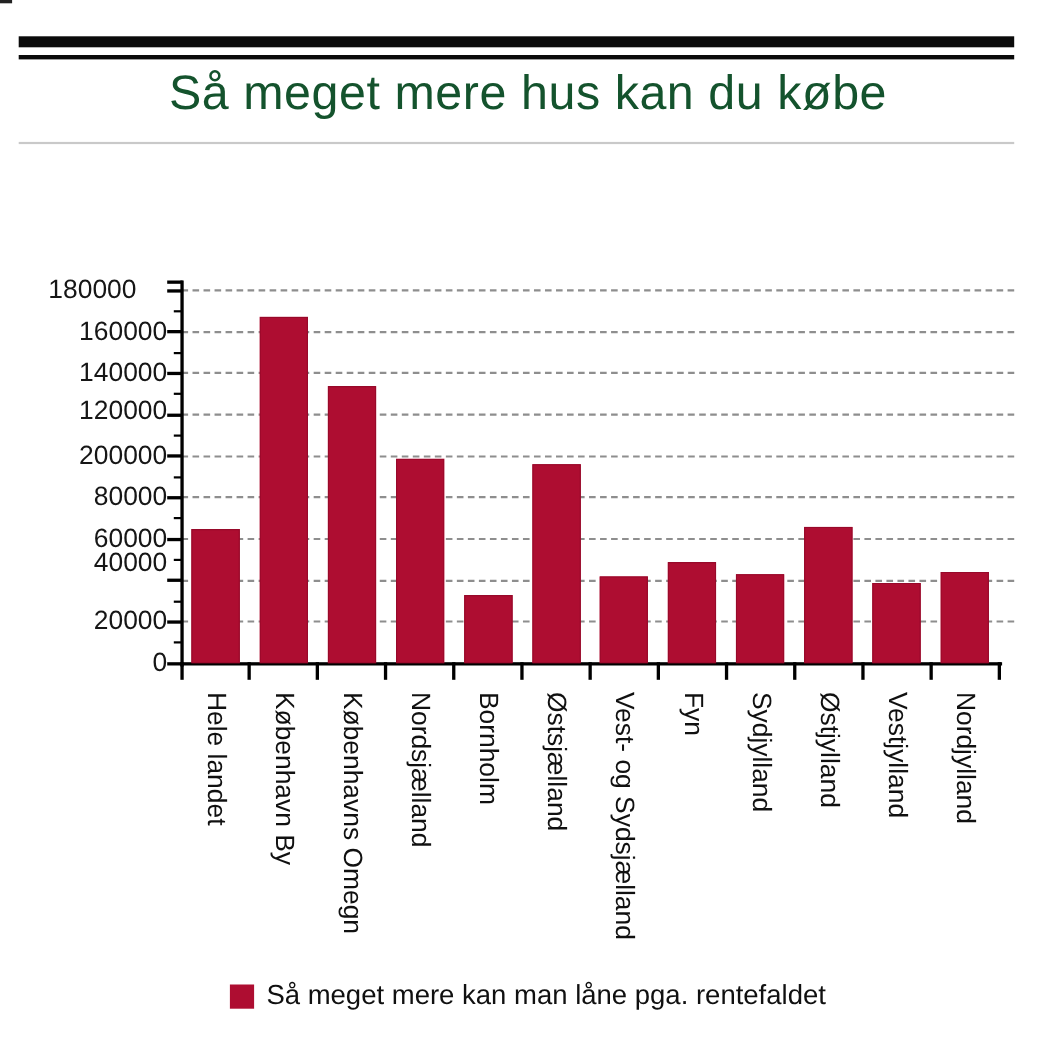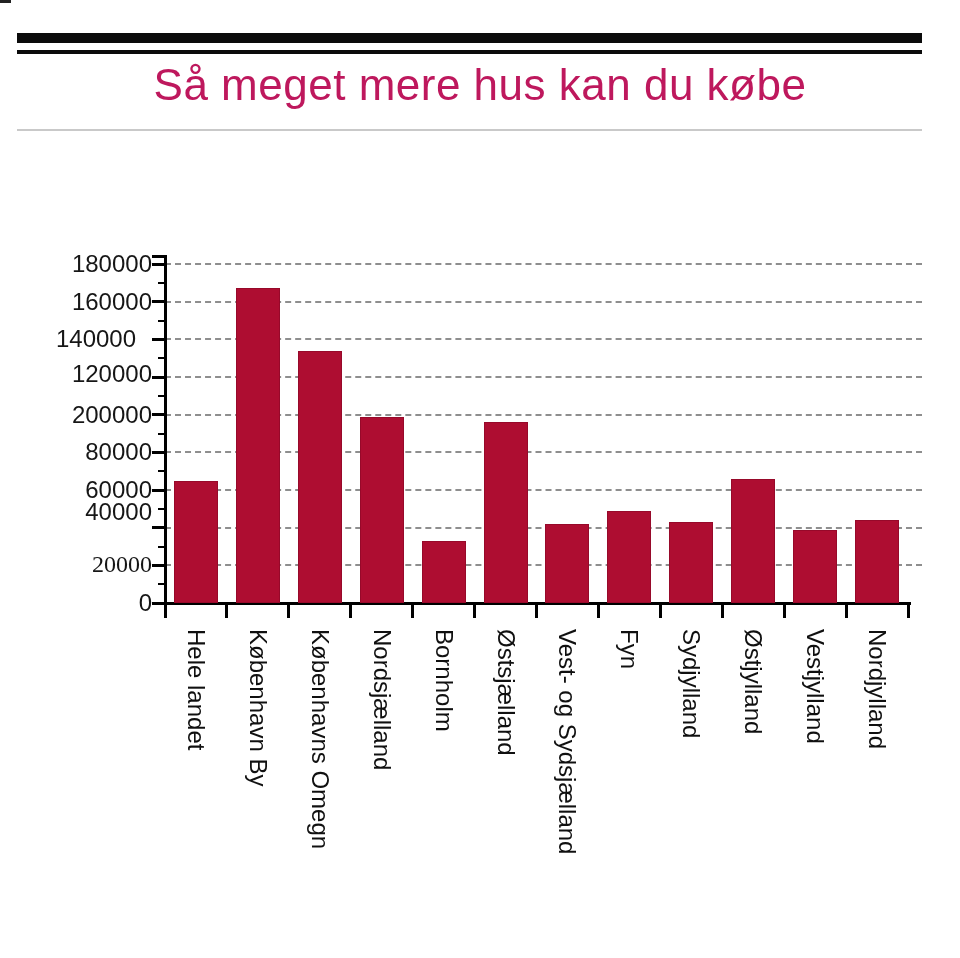--- a/index.html
+++ b/index.html
@@ -7,21 +7,21 @@
   .page {
     position:relative; width:960px; height:958px; background:#ffffff;
     font-family:"Liberation Sans","DejaVu Sans",sans-serif; color:#161616;
     overflow:hidden;
   }
   .corner-mark { position:absolute; left:0; top:0; width:11px; height:3px; background:#222222; }
   .rule-thick  { position:absolute; left:17px; top:33px; width:905px; height:10px; background:#0b0b0b; }
   .rule-thin   { position:absolute; left:17px; top:50px; width:905px; height:4px;  background:#0b0b0b; }
   .title {
     position:absolute; left:0; top:60px; width:960px; text-align:center;
-    font-size:44px; font-weight:400; letter-spacing:0.5px; color:#be185d;
+    font-size:44px; font-weight:400; letter-spacing:0.5px; color:#14532d;
   }
   .divider { position:absolute; left:17px; top:129px; width:905px; height:2px; background:#c9c9c9; }
   .subtitle {
     position:absolute; left:0; top:147px; width:960px; text-align:center;
     font-size:24px; line-height:33px; color:#101010;
   }
   .chart { position:absolute; left:0; top:0; width:960px; height:958px; }
   .gridline { position:absolute; height:0; border-top:2px dashed #8e8e8e; }
   .axis-seg, .tick { position:absolute; background:#000000; }
   .y-label { position:absolute; text-align:right; font-size:24px; color:#161616; }
@@ -59,37 +59,37 @@
       <div class="gridline" style="left: 165px; top: 489px; width: 757px; border-top-color: rgb(142, 142, 142);"></div>
       <div class="gridline" style="left: 165px; top: 451.333px; width: 757px; border-top-color: rgb(142, 142, 142);"></div>
       <div class="gridline" style="left: 165px; top: 413.667px; width: 757px; border-top-color: rgb(142, 142, 142);"></div>
       <div class="gridline" style="left: 165px; top: 376px; width: 757px; border-top-color: rgb(142, 142, 142);"></div>
       <div class="gridline" style="left: 165px; top: 338.333px; width: 757px; border-top-color: rgb(142, 142, 142);"></div>
       <div class="gridline" style="left: 165px; top: 300.667px; width: 757px; border-top-color: rgb(142, 142, 142);"></div>
       <div class="gridline" style="left: 165px; top: 263px; width: 757px; border-top-color: rgb(142, 142, 142);"></div>
       <div class="tick" style="left: 152px; top: 601.5px; width: 14px; height: 3px; background: rgb(0, 0, 0);"></div>
       <div class="y-label" style="left: 40px; top: 589px; width: 112px;">0</div>
       <div class="tick" style="left: 152px; top: 563.833px; width: 14px; height: 3px; background: rgb(0, 0, 0);"></div>
-      <div class="y-label" style="left: 40px; top: 551.333px; width: 112px; font-family: Liberation Serif, serif;">20000</div>
+      <div class="y-label" style="left: 40px; top: 551.333px; width: 112px;">20000</div>
       <div class="tick" style="left: 152px; top: 526.167px; width: 14px; height: 3px; background: rgb(0, 0, 0);"></div>
       <div class="y-label" style="left: 40px; top: 498px; width: 112px;">40000</div>
       <div class="tick" style="left: 152px; top: 488.5px; width: 14px; height: 3px; background: rgb(0, 0, 0);"></div>
       <div class="y-label" style="left: 40px; top: 476px; width: 112px;">60000</div>
       <div class="tick" style="left: 152px; top: 450.833px; width: 14px; height: 3px; background: rgb(0, 0, 0);"></div>
       <div class="y-label" style="left: 40px; top: 438.333px; width: 112px;">80000</div>
       <div class="tick" style="left: 152px; top: 413.167px; width: 14px; height: 3px; background: rgb(0, 0, 0);"></div>
       <div class="y-label" style="left: 40px; top: 400.667px; width: 112px;">200000</div>
       <div class="tick" style="left: 152px; top: 375.5px; width: 14px; height: 3px; background: rgb(0, 0, 0);"></div>
       <div class="y-label" style="left: 40px; top: 360px; width: 112px;">120000</div>
       <div class="tick" style="left: 152px; top: 337.833px; width: 14px; height: 3px; background: rgb(0, 0, 0);"></div>
-      <div class="y-label" style="left: 40px; top: 325.333px; width: 112px; text-align: center;">140000</div>
+      <div class="y-label" style="left: 40px; top: 325.333px; width: 112px;">140000</div>
       <div class="tick" style="left: 152px; top: 300.167px; width: 14px; height: 3px; background: rgb(0, 0, 0);"></div>
       <div class="y-label" style="left: 40px; top: 287.667px; width: 112px;">160000</div>
       <div class="tick" style="left: 152px; top: 262.5px; width: 14px; height: 3px; background: rgb(0, 0, 0);"></div>
-      <div class="y-label" style="left: 40px; top: 250px; width: 112px;">180000</div>
+      <div class="y-label" style="left: 28px; top: 250px; width: 112px; text-align: center;">180000</div>
       <div class="tick" style="left: 158px; top: 583.167px; width: 8px; height: 2px; background: rgb(0, 0, 0);"></div>
       <div class="tick" style="left: 158px; top: 545.5px; width: 8px; height: 2px; background: rgb(0, 0, 0);"></div>
       <div class="tick" style="left: 158px; top: 507.833px; width: 8px; height: 2px; background: rgb(0, 0, 0);"></div>
       <div class="tick" style="left: 158px; top: 470.167px; width: 8px; height: 2px; background: rgb(0, 0, 0);"></div>
       <div class="tick" style="left: 158px; top: 432.5px; width: 8px; height: 2px; background: rgb(0, 0, 0);"></div>
       <div class="tick" style="left: 158px; top: 394.833px; width: 8px; height: 2px; background: rgb(0, 0, 0);"></div>
       <div class="tick" style="left: 158px; top: 357.167px; width: 8px; height: 2px; background: rgb(0, 0, 0);"></div>
       <div class="tick" style="left: 158px; top: 319.5px; width: 8px; height: 2px; background: rgb(0, 0, 0);"></div>
       <div class="tick" style="left: 158px; top: 281.833px; width: 8px; height: 2px; background: rgb(0, 0, 0);"></div>
       <div class="tick" style="left: 152px; top: 255px; width: 14px; height: 3px; background: rgb(0, 0, 0);"></div>
@@ -127,13 +127,17 @@
       <div class="bar" style="left: 669.292px; top: 522.017px; width: 44px; height: 80.9833px; background: rgb(174, 13, 49); box-shadow: rgb(151, 9, 42) 0px 0px 0px 1px inset;"></div>
       <div class="cat-label" style="left: 676.292px; top: 629px;">Sydjylland</div>
       <div class="bar" style="left: 731.208px; top: 478.7px; width: 44px; height: 124.3px; background: rgb(174, 13, 49); box-shadow: rgb(151, 9, 42) 0px 0px 0px 1px inset;"></div>
       <div class="cat-label" style="left: 738.208px; top: 629px;">Østjylland</div>
       <div class="bar" style="left: 793.125px; top: 529.55px; width: 44px; height: 73.45px; background: rgb(174, 13, 49); box-shadow: rgb(151, 9, 42) 0px 0px 0px 1px inset;"></div>
       <div class="cat-label" style="left: 800.125px; top: 629px;">Vestjylland</div>
       <div class="bar" style="left: 855.042px; top: 520.133px; width: 44px; height: 82.8667px; background: rgb(174, 13, 49); box-shadow: rgb(151, 9, 42) 0px 0px 0px 1px inset;"></div>
       <div class="cat-label" style="left: 862.042px; top: 629px;">Nordjylland</div>
     </div>
 
+  <div class="legend">
+    <span class="swatch" id="legend-swatch" style="background: rgb(174, 13, 49);"></span>
+    <span class="legend-label">Så meget mere kan man låne pga. rentefaldet</span>
+  </div>
 </div>
 
 </body></html>

